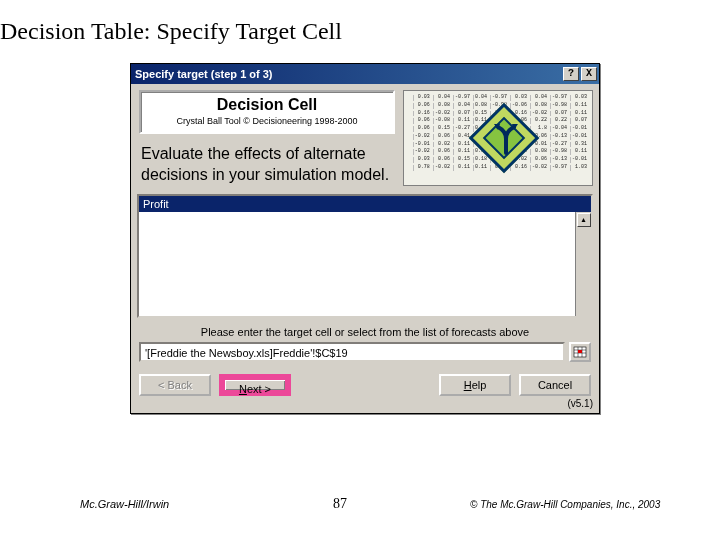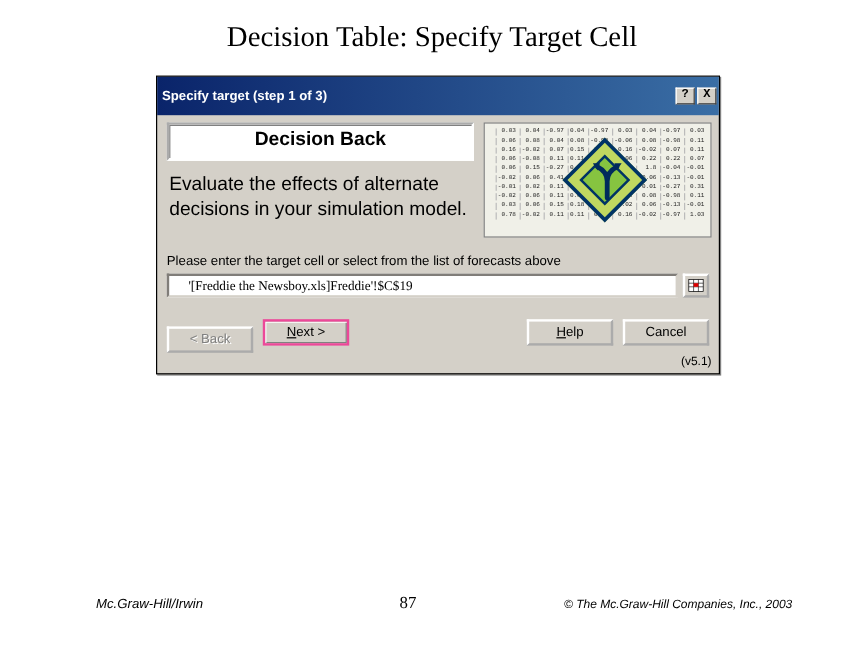--- a/index.html
+++ b/index.html
@@ -9,37 +9,36 @@
     height: 540px;
     background: #fff;
     font-family: "Tahoma", "Geneva", sans-serif;
     font-size: 11px;
     color: #000;
     position: relative;
   }
   .slide-title {
     font-family: "Times New Roman", serif;
     font-size: 24px;
-    text-align: center;
     margin: 18px 0 18px 0;
     font-weight: 400;
   }
   .slide-area {
     width: 720px;
     position: relative;
   }
   .window {
     width: 470px;
     margin-left: 130px;
     border: 1px solid #000;
     background: #d4d0c8;
     box-shadow: 1px 1px 0 #808080;
   }
   .titlebar {
-    height: 32px;
+    height: 20px;
     background: linear-gradient(to right, #0a246a, #3a6ea5);
     color: #fff;
     display: flex;
     align-items: center;
     padding: 0 2px 0 4px;
     font-weight: bold;
     font-size: 11px;
   }
   .titlebar-text { flex: 1; }
   .titlebar-btns { display: flex; gap: 2px; }
@@ -166,35 +165,36 @@
     border-right-color: #404040;
     border-bottom-color: #404040;
     margin: 1px auto;
     font-size: 8px;
     text-align: center;
     line-height: 12px;
   }
   .prompt {
     padding: 8px 8px 4px 8px;
     font-size: 11px;
+    text-align: center;
   }
   .input-row {
     display: flex;
     align-items: center;
     padding: 0 8px 8px 8px;
     gap: 4px;
   }
   .text-input {
     flex: 1;
     height: 20px;
     border: 2px inset #d4d0c8;
     background: #fff;
-    padding: 2px 16px;
-    font-size: 11px;
-    font-family: Liberation Serif, serif;
+    padding: 2px 4px;
+    font-size: 11px;
+    font-family: Liberation Sans, sans-serif;
     line-height: 14px;
   }
   .pick-btn {
     width: 22px; height: 20px;
     background: #d4d0c8;
     border: 2px outset #fff;
     display: flex;
     align-items: center;
     justify-content: center;
   }
@@ -210,22 +210,22 @@
     min-width: 72px;
     height: 22px;
     background: #d4d0c8;
     border: 2px outset #fff;
     font-size: 11px;
     text-align: center;
     line-height: 18px;
     padding: 0 8px;
     font-family: inherit;
   }
-  .btn.disabled { color: #808080; text-shadow: 1px 1px 0 #fff; margin-top: 12px; }
-  .btn.default { border: 2px solid #ec4899; box-shadow: inset 1px 1px 0 #fff, inset -1px -1px 0 #808080; }
+  .btn.disabled { color: #808080; text-shadow: 1px 1px 0 #fff; }
+  .btn.default { border: 6px solid #ec4899; box-shadow: inset 1px 1px 0 #fff, inset -1px -1px 0 #808080; }
   .version {
     text-align: right;
     font-size: 10px;
     padding: 0 6px 4px 0;
     color: #000;
   }
   .footer {
     position: absolute;
     bottom: 28px;
     left: 0;
@@ -252,21 +252,22 @@
       <span class="titlebar-text">Specify target (step 1 of 3)</span>
       <div class="titlebar-btns">
         <div class="tb-btn">?</div>
         <div class="tb-btn">X</div>
       </div>
     </div>
 
     <div class="upper">
       <div class="upper-left">
         <div class="dt-box">
-          <div class="dt-title">Decision Back</div>
+          <div class="dt-title">Decision Cell</div>
+          <div class="dt-sub">Crystal Ball Tool © Decisioneering 1998-2000</div>
         </div>
         <div class="desc">Evaluate the effects of alternate decisions in your simulation model.</div>
       </div>
       <div class="upper-right">
         <table class="num-grid">
             <tbody id="gridbody">
               <tr>
                 <td>0.03</td>
                 <td>0.04</td>
                 <td>-0.97</td>
@@ -383,20 +384,31 @@
           <div class="inner"></div>
           <svg class="arrows" viewBox="0 0 30 34">
             <path d="M15 32 L15 18 Q15 10 7 6 M15 18 Q15 10 23 6" stroke="#002a5c" stroke-width="4" fill="none" stroke-linecap="round"></path>
             <path d="M3 3 L9 3 L7 9 Z" fill="#002a5c"></path>
             <path d="M27 3 L21 3 L23 9 Z" fill="#002a5c"></path>
           </svg>
         </div>
       </div>
     </div>
 
+    <div class="listbox">
+      <div class="listhdr">
+        <span>Profit</span>
+      </div>
+      <div class="list-row">
+        <div class="list-body"></div>
+        <div class="list-scroll">
+          <div class="scroll-btn">▴</div>
+        </div>
+      </div>
+    </div>
 
     <div class="prompt">Please enter the target cell or select from the list of forecasts above</div>
 
     <div class="input-row">
       <div class="text-input">'[Freddie the Newsboy.xls]Freddie'!$C$19</div>
       <div class="pick-btn">
         <svg width="14" height="12" viewBox="0 0 14 12">
           <rect x="1" y="1" width="12" height="10" fill="#fff" stroke="#000" stroke-width="0.6"></rect>
           <line x1="1" y1="4" x2="13" y2="4" stroke="#000" stroke-width="0.5"></line>
           <line x1="1" y1="7" x2="13" y2="7" stroke="#000" stroke-width="0.5"></line>

